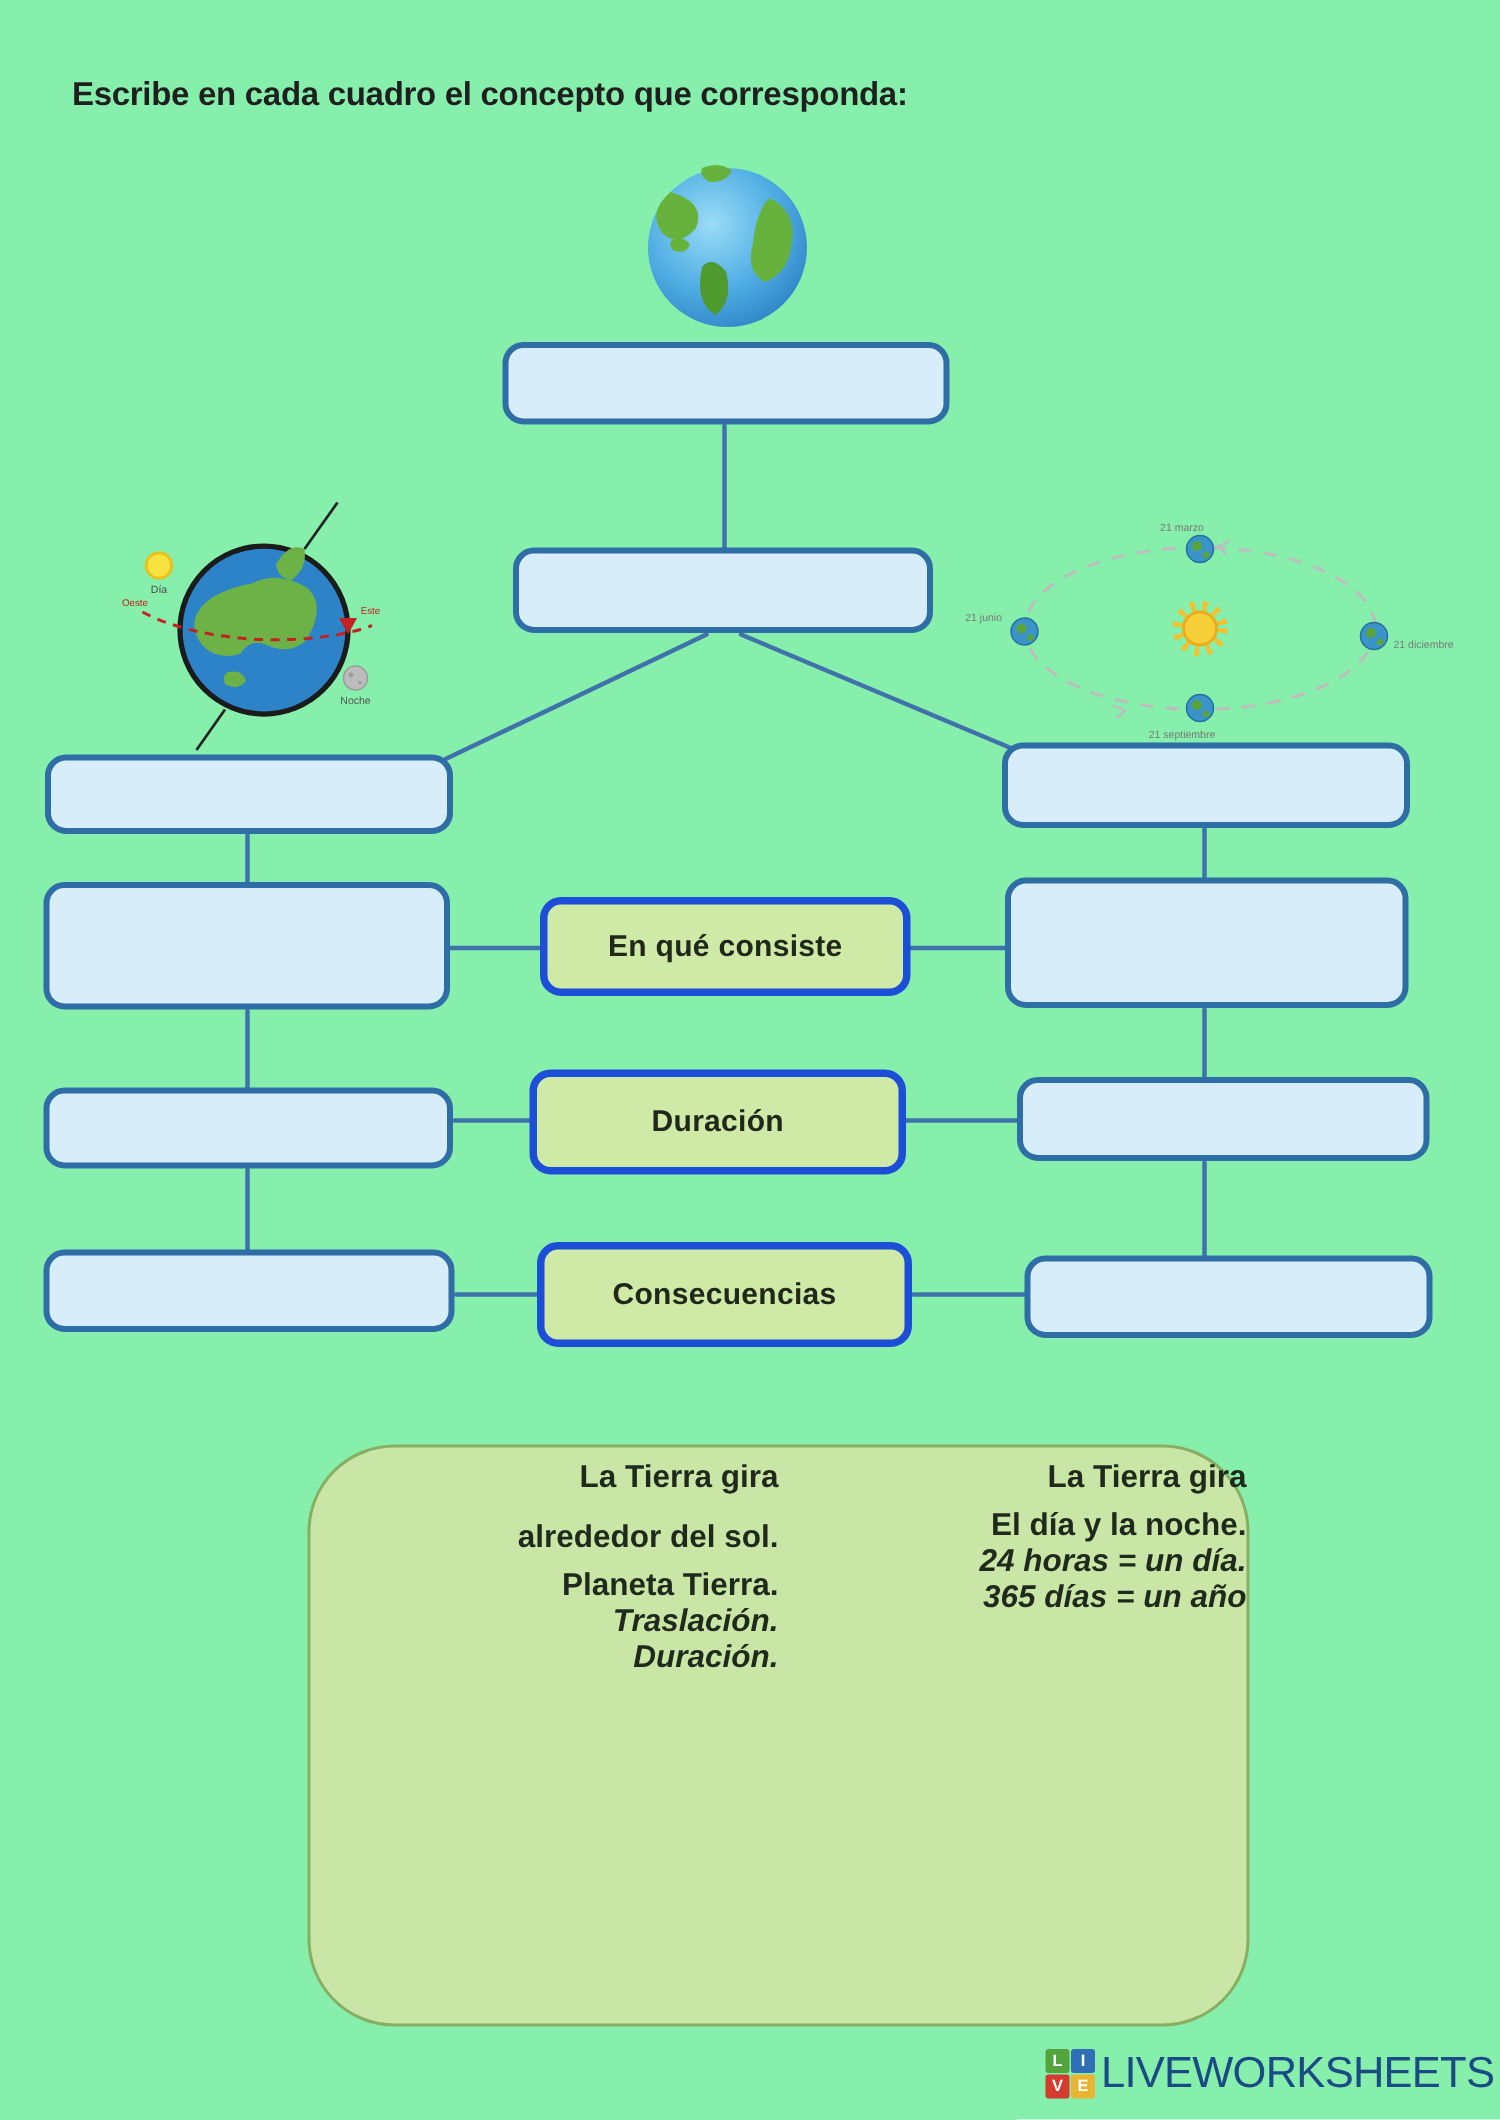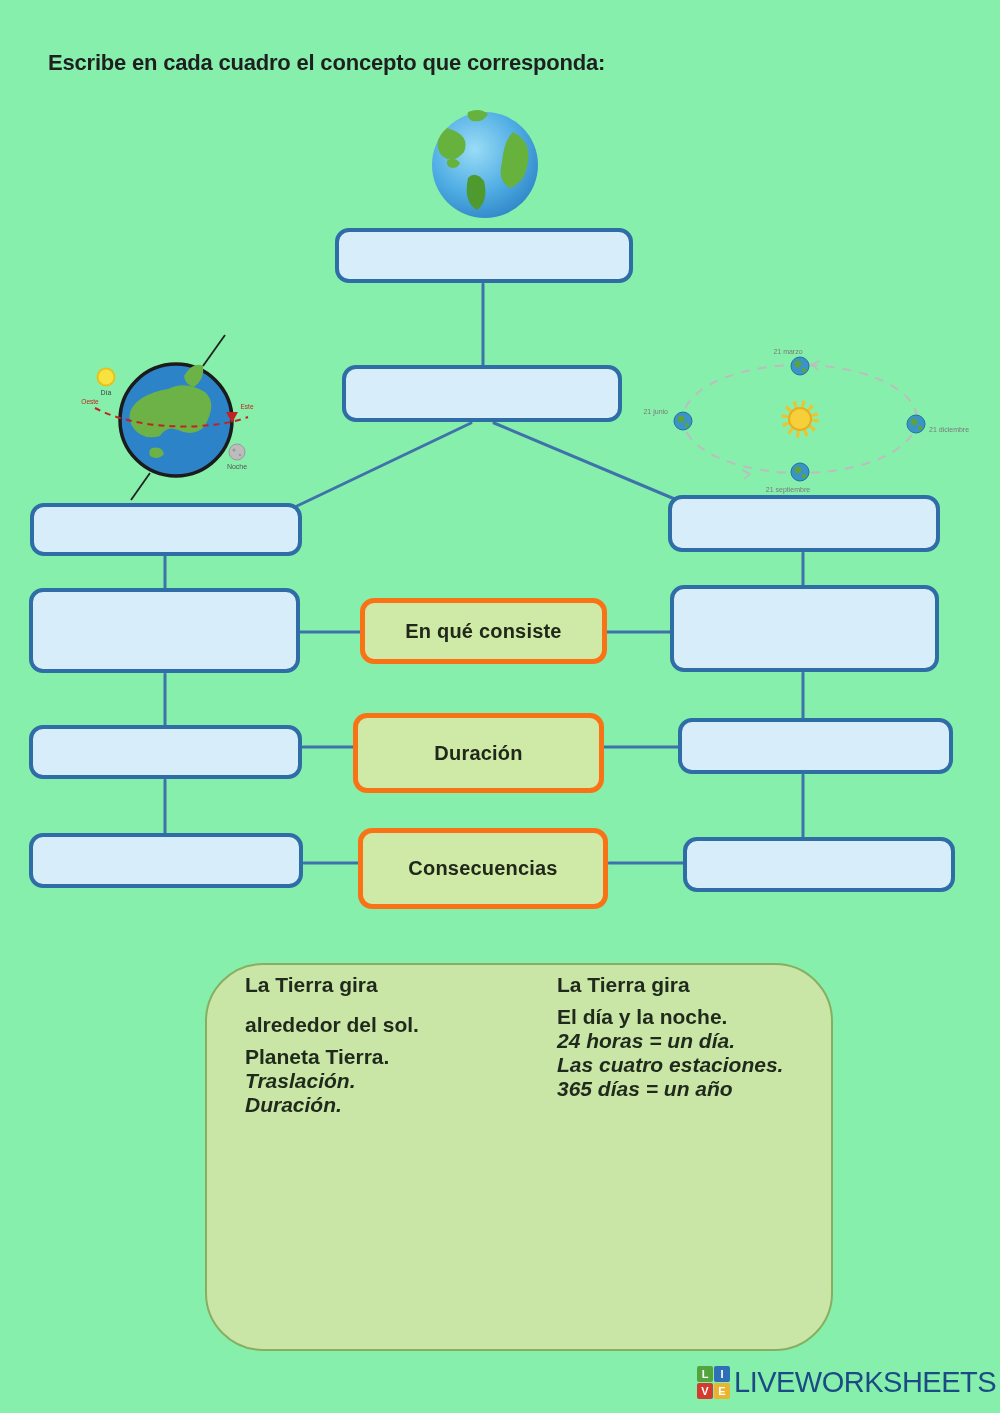--- a/index.html
+++ b/index.html
@@ -17,31 +17,31 @@
   #b-sub {left:342px;top:365px;width:280px;height:57px;}
   #b-l1{left:30px; top:503px;width:272px;height:53px;}
   #b-l2{left:29px; top:588px;width:271px;height:85px;}
   #b-l3{left:29px; top:725px;width:273px;height:54px;}
   #b-l4{left:29px; top:833px;width:274px;height:55px;}
   #b-r1{left:668px;top:495px;width:272px;height:57px;}
   #b-r2{left:670px;top:585px;width:269px;height:87px;}
   #b-r3{left:678px;top:718px;width:275px;height:56px;}
   #b-r4{left:683px;top:837px;width:272px;height:55px;}
 
-  .glabel{position:absolute;background:#cfe9a6;border:5px solid #f97316;border-radius:14px;
+  .glabel{position:absolute;background:#cfe9a6;border:5px solid #1d4ed8;border-radius:14px;
           box-sizing:border-box;z-index:2;display:flex;align-items:center;justify-content:center;
           font-size:20px;font-weight:600;color:#20281a;letter-spacing:0.2px;}
   #g-consiste{left:360px;top:598px;width:247px;height:66px;}
-  #g-duracion{left:353px;top:713px;width:251px;height:80px;}
-  #g-consecuencias{left:358px;top:828px;width:250px;height:81px;}
+  #g-duracion{left:353px;top:713px;width:251px;height:70px;}
+  #g-consecuencias{left:358px;top:828px;width:250px;height:70px;}
 
   #bank{position:absolute;left:205px;top:963px;width:628px;height:388px;background:#c9e6a6;
         border:2px solid #88ae62;border-radius:58px;box-sizing:border-box;z-index:2;
         display:flex;flex-direction:row;}
-  .bank-col{width:50%;text-align:left;font-size:21px;font-weight:600;color:#1f291c;margin-left:38px;}
+  .bank-col{width:50%;text-align:right;font-size:21px;font-weight:600;color:#1f291c;margin-left:38px;}
   .bank-col p{margin:0;}
   .wb1{margin-top:20px;line-height:1.9;}
   .wb2{margin-top:36px;}
   .wb3,.wb4,.wb5{margin-top:37px;font-style:italic;}
   .wb-line{display:block;}
 
   #brand{position:absolute;left:697px;top:1366px;display:flex;align-items:center;gap:4px;z-index:2;}
   #brand-grid{display:grid;grid-template-columns:16px 16px;grid-template-rows:16px 16px;gap:1px;}
   .tile{width:16px;height:16px;border-radius:2px;color:#ffffff;font-size:11px;font-weight:700;
         display:flex;align-items:center;justify-content:center;line-height:1;}
@@ -169,21 +169,20 @@
       <p class="wb2">Planeta Tierra.</p>
       <p class="wb3">Traslación.</p>
       <p class="wb5">Duración.</p>
     </div>
     <div class="bank-col">
       <p class="wb1">
         <span class="wb-line">La Tierra gira</span>
       </p>
       <p class="wb2">El día y la noche.</p>
       <p class="wb3">24 horas = un día.</p>
-      <p class="wb4">Las cuatro estaciones.</p>
       <p class="wb5">365 días = un año</p>
     </div>
   </div>
 
   <div id="brand">
     <div id="brand-grid">
       <span class="tile tile-l">L</span>
       <span class="tile tile-i">I</span>
       <span class="tile tile-v">V</span>
       <span class="tile tile-e">E</span>

